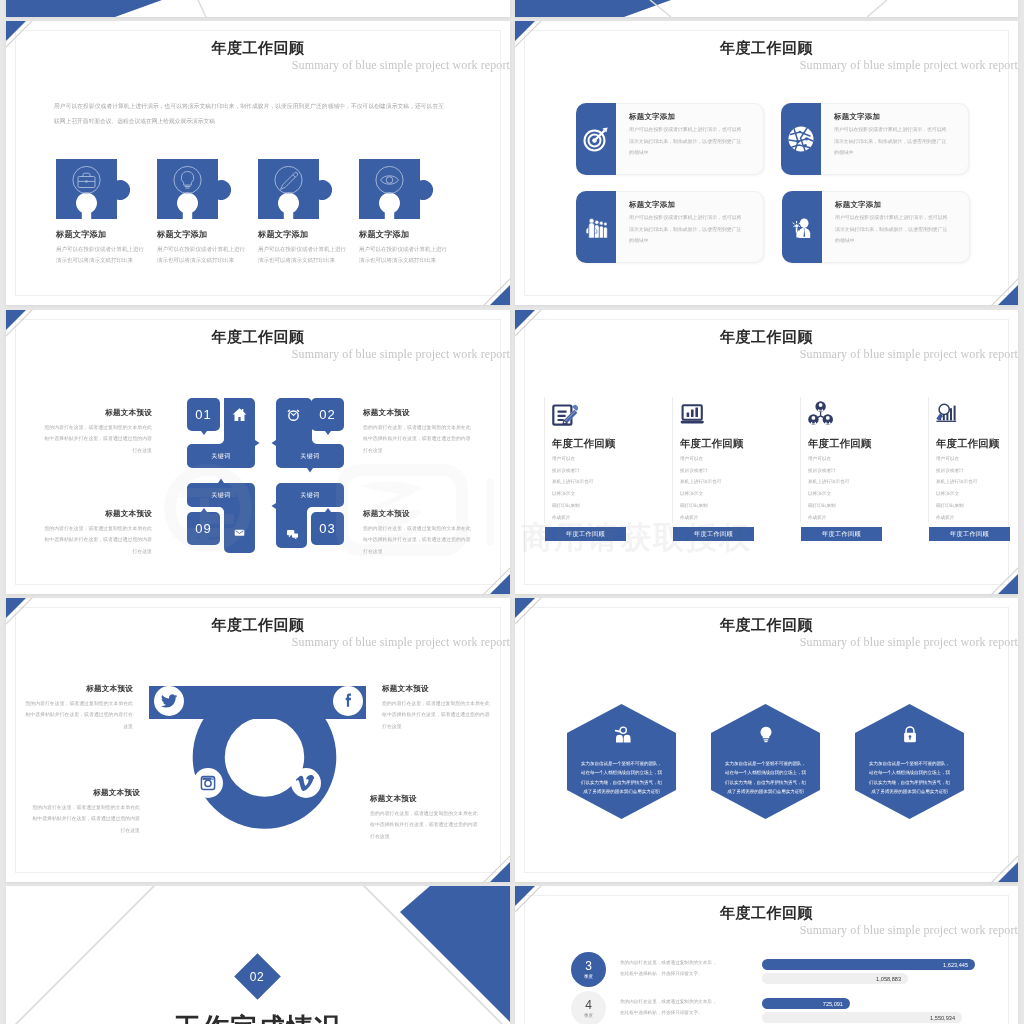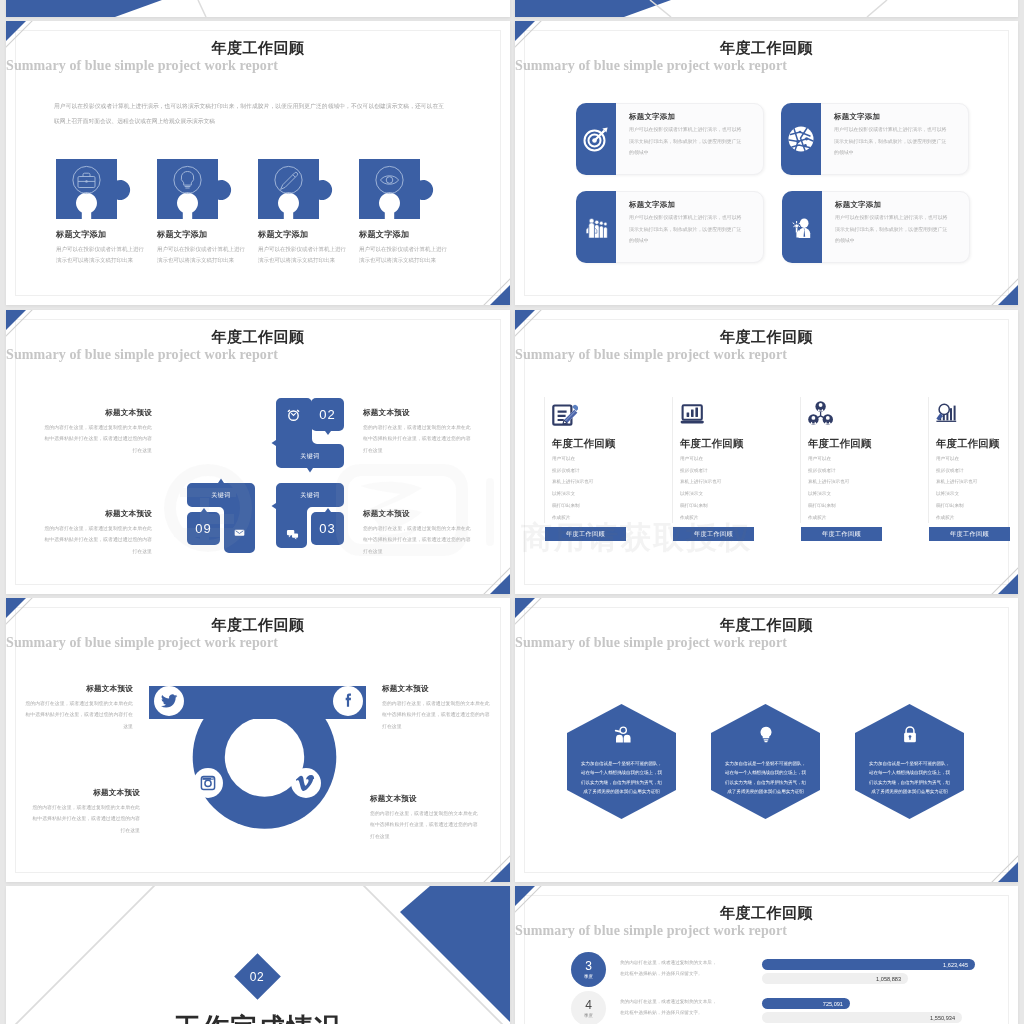--- a/index.html
+++ b/index.html
@@ -8,21 +8,21 @@
 #page{position:relative;width:1024px;height:1024px;overflow:hidden;background:#e7e7e7;}
 .slide{position:absolute;background:#ffffff;overflow:hidden;}
 .ibrd{position:absolute;left:9px;top:9px;right:9px;bottom:9px;border:1px solid #efefef;pointer-events:none;}
 
 
 .slide{box-shadow:0 1px 3px rgba(0,0,0,.07);}
 .cdeco{position:absolute;pointer-events:none;}
 .cdeco.tl{left:0;top:0;}
 .cdeco.br{right:0;bottom:0;}
 .s-title{position:absolute;left:0;right:0;text-align:center;font-weight:700;color:#2b2b2b;font-size:15px;letter-spacing:.5px;}
-.s-sub{position:absolute;left:0;right:0;text-align:left;color:#c6c6c6;font-family:"Liberation Serif",serif;font-size:14px;letter-spacing:.1px;font-weight:bold;}
+.s-sub{position:absolute;left:0;right:0;text-align:right;color:#c6c6c6;font-family:"Liberation Serif",serif;font-size:12px;letter-spacing:.1px;}
 
 
 
 .card2{position:absolute;width:186px;height:70px;border-radius:10px;background:#fbfbfc;border:1px solid #f0f0f2;box-shadow:1px 1px 3px rgba(0,0,0,.05);}
 .card2-blue{position:absolute;left:-1px;top:-1px;width:40px;height:72px;border-radius:10px 0 0 10px;background:#3b5fa4;display:flex;align-items:center;justify-content:center;}
 .card2-title{position:absolute;left:52px;top:8px;font-size:7.5px;font-weight:700;color:#3c3c3c;letter-spacing:.2px;}
 .card2-desc{position:absolute;left:52px;top:20px;width:113px;font-size:4.9px;line-height:2.35;color:#aaa;}
 
 
 
@@ -285,20 +285,35 @@
         <path d="M0 0 H20 L0 20 Z" fill="#3b5fa4"></path>
         <path d="M-1 27 L27 -1" stroke="#d0d0d0" stroke-width="1.1" fill="none"></path>
       </svg>
   <svg class="cdeco br" width="56" height="56" viewBox="0 0 56 56">
         <path d="M56 56 H36 L56 36 Z" fill="#3b5fa4"></path>
         <path d="M57 29 L29 57" stroke="#d0d0d0" stroke-width="1.1" fill="none"></path>
       </svg>
   <div class="s-title" style="top:18px;">年度工作回顾</div>
   <div class="s-sub" style="top:37px;">Summary of blue simple project work report</div>
 
+  <div style="position:absolute;left:175px;top:88px;width:76px;height:75px;">
+    <svg width="86" height="78" viewBox="0 0 86 78" style="position:absolute;left:0;top:0;overflow:visible;">
+      <path d="M43 0 h26 a5 5 0 0 1 5 5 v60 a5 5 0 0 1 -5 5 H11 a5 5 0 0 1 -5 -5 V51 a5 5 0 0 1 5 -5 h27 a5 5 0 0 0 5 -5 Z" fill="#3b5fa4"></path>
+      <path d="M74 42 l4.5 3 l-4.5 3 Z" fill="#3b5fa4"></path>
+    </svg>
+    <div class="nbox" style="left:6px;top:0;">
+      <span>01</span>
+      <i class="tail-d"></i>
+    </div>
+    <svg width="15" height="15" viewBox="0 0 16 16" style="position:absolute;left:51px;top:9px;">
+          <path d="M8 1.3 L0.7 8 h2 v7 h4.1 v-4.3 h2.4 V15 h4.1 V8 h2 Z" fill="#fff"></path>
+          <rect x="10.4" y="2.1" width="1.7" height="3" fill="#fff"></rect>
+        </svg>
+    <div class="kw" style="left:6px;top:46px;width:68px;height:24px;">关键词</div>
+  </div>
 
   <div style="position:absolute;left:264px;top:88px;width:76px;height:75px;">
     <svg width="86" height="84" viewBox="0 0 86 84" style="position:absolute;left:0;top:0;overflow:visible;">
       <path d="M11 0 h26 a5 5 0 0 1 5 5 v36 a5 5 0 0 0 5 5 h22 a5 5 0 0 1 5 5 v14 a5 5 0 0 1 -5 5 H11 a5 5 0 0 1 -5 -5 V5 a5 5 0 0 1 5 -5 Z" fill="#3b5fa4"></path>
       <path d="M37 70 l3 4.5 l3 -4.5 Z" fill="#3b5fa4"></path>
       <path d="M6 42 l-4.5 3 l4.5 3 Z" fill="#3b5fa4"></path>
     </svg>
     <svg width="15" height="15" viewBox="0 0 16 16" style="position:absolute;left:16px;top:9px;">
           <g fill="none" stroke="#fff" stroke-width="1.5">
             <circle cx="8" cy="9.2" r="5"></circle>

